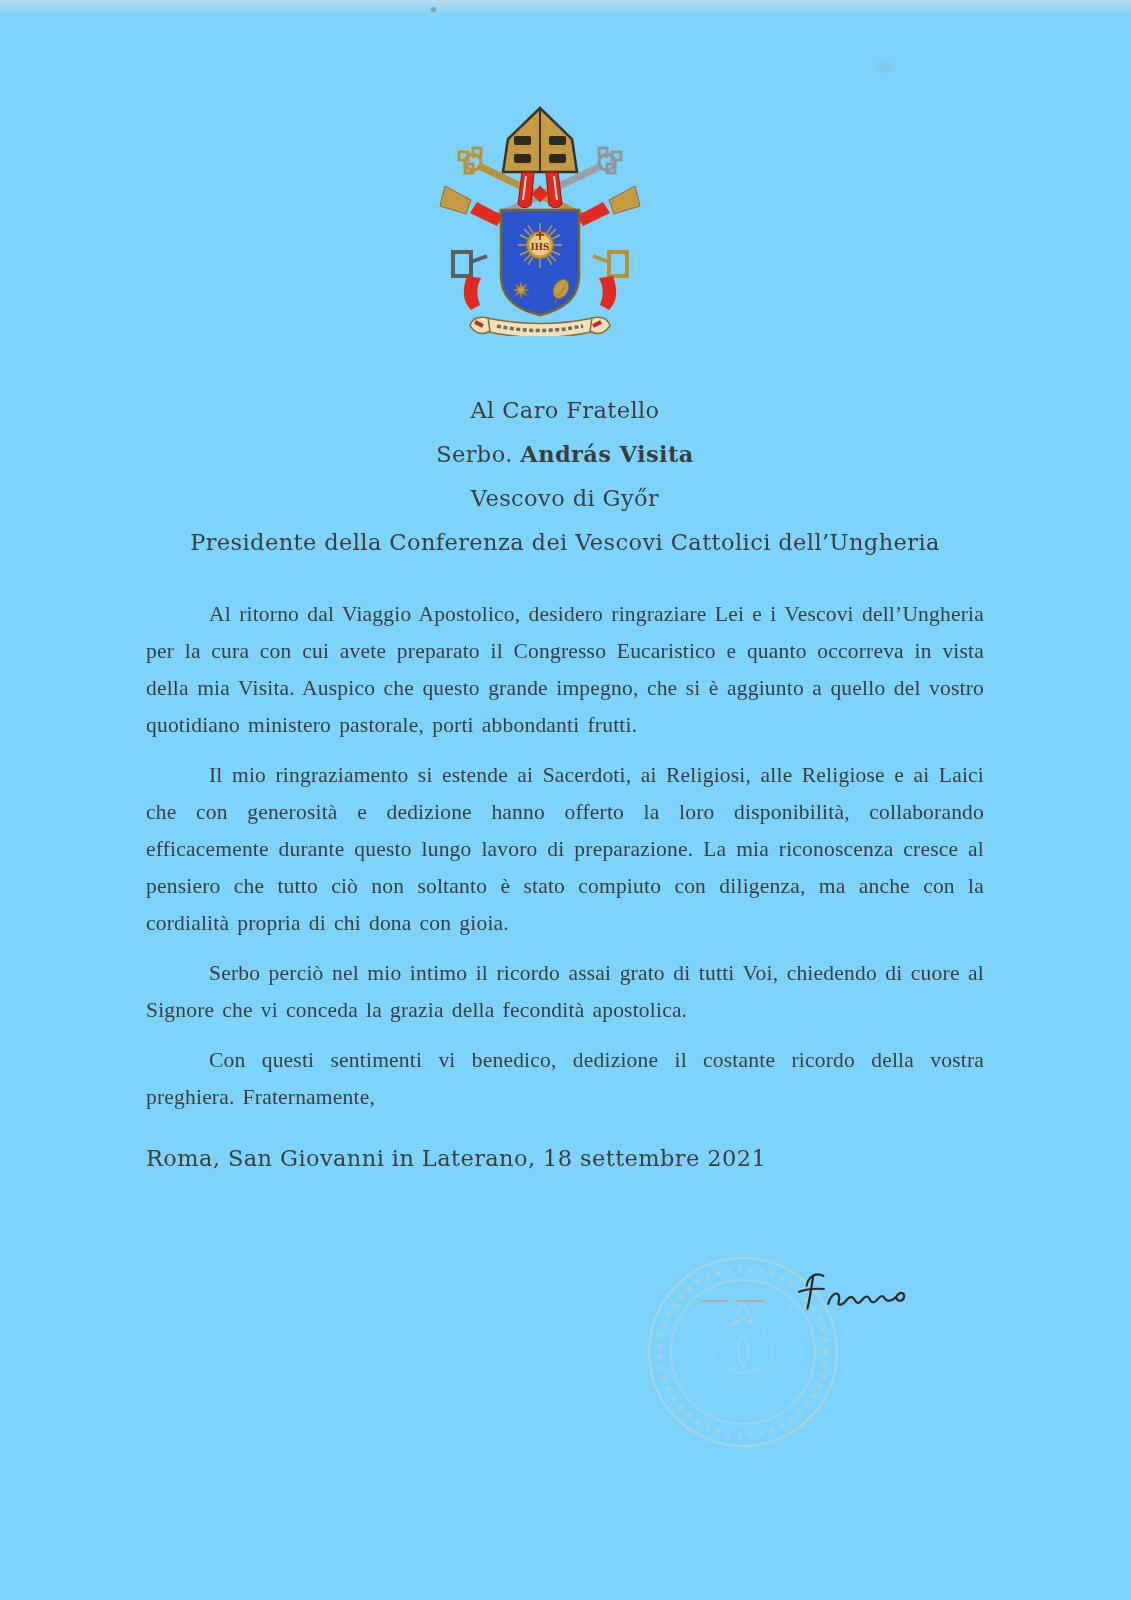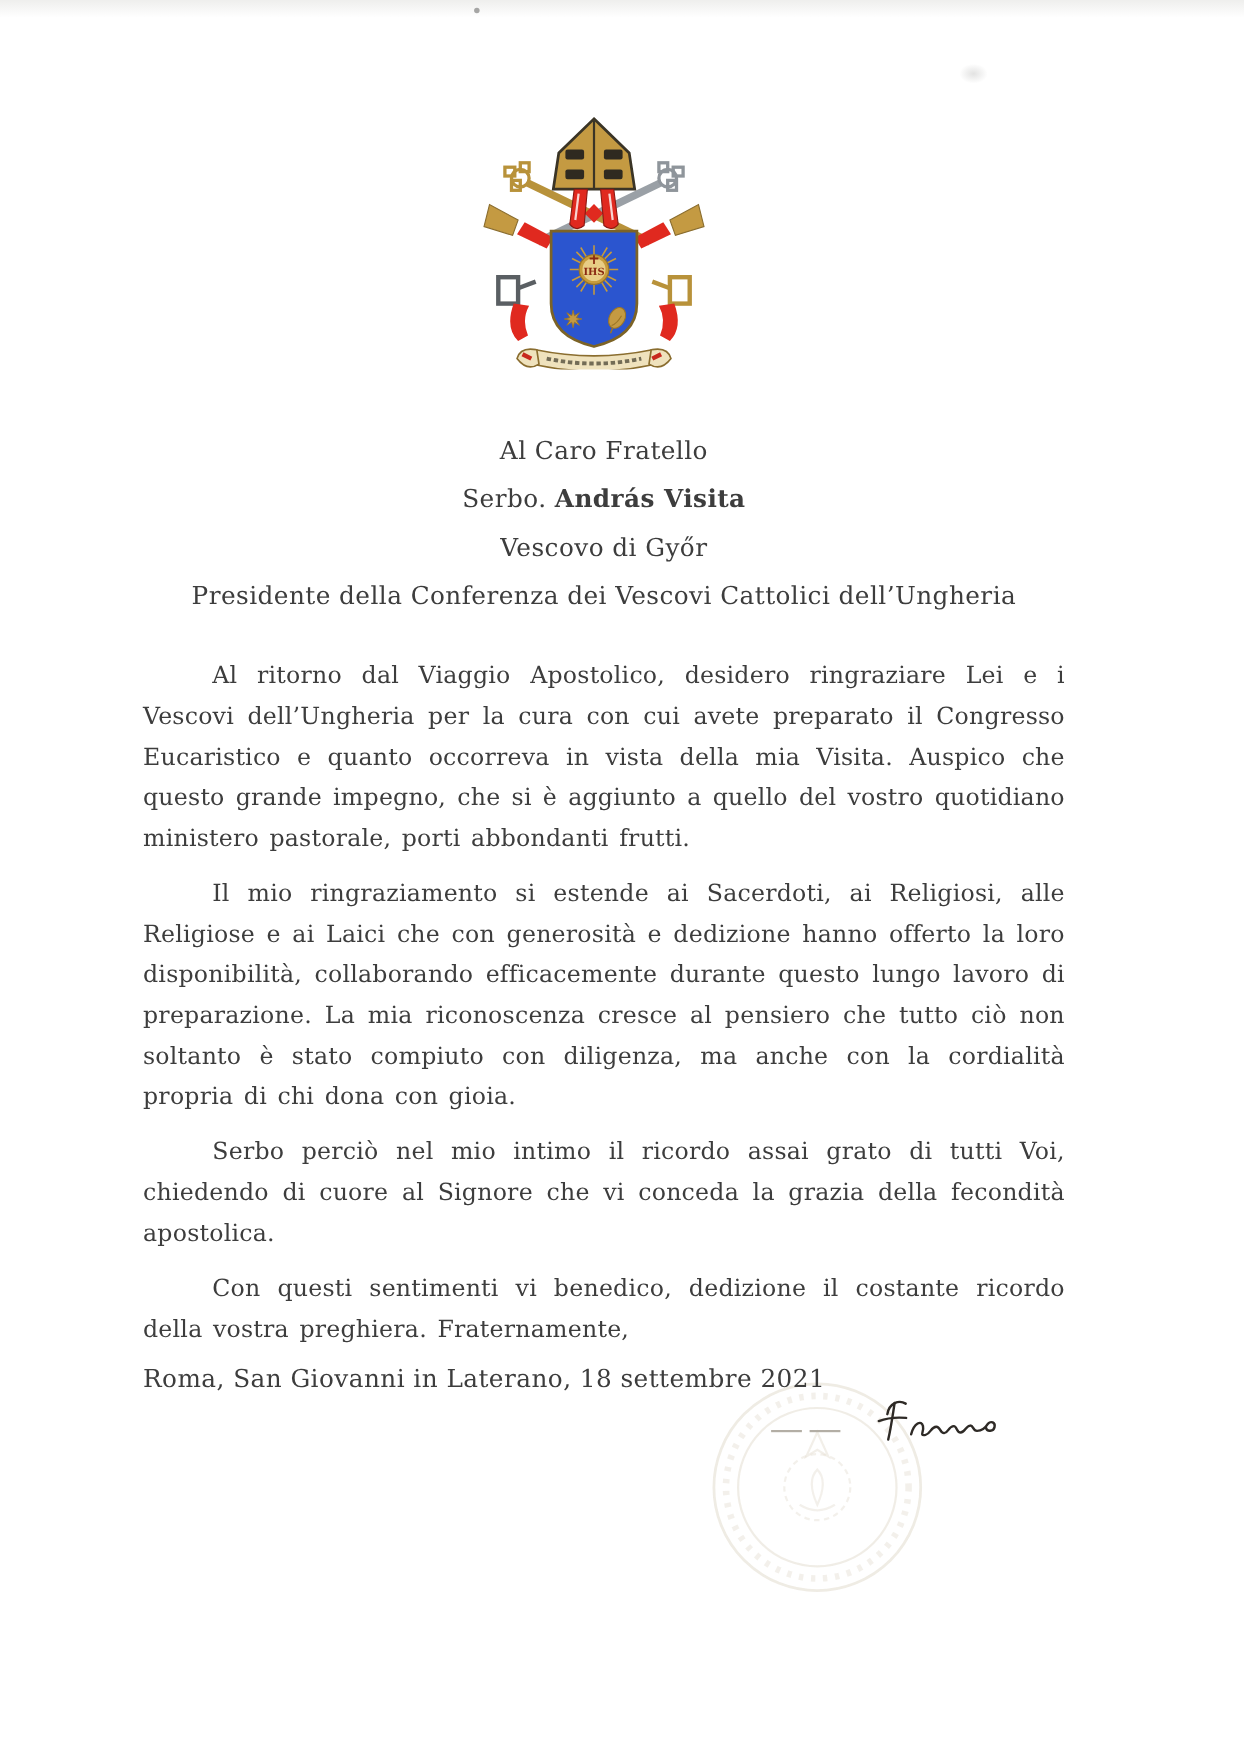--- a/index.html
+++ b/index.html
@@ -1,20 +1,20 @@
 <!DOCTYPE html>
 <html style="--ink: #3d3d3d; --shield-blue: #2b55cf; --gold: #c49a42; --red: #e0291f;"><head>
 <meta charset="utf-8">
 <style>
   html,body{margin:0;padding:0;background:#e8e8e6;}
   .page{
     position:relative;
     width:1131px;height:1600px;
     margin:0 auto;
-    background:#ffffff;
+    background:#7dd3fc;
     overflow:hidden;
     font-family:"DejaVu Serif","Liberation Serif",serif;
     color:var(--ink,#3d3d3d);
   }
   .scan-top{
     position:absolute;top:0;left:0;right:0;height:16px;
     background:linear-gradient(to bottom, rgba(225,225,222,.55), rgba(255,255,255,0));
     pointer-events:none;
   }
   .scan-dot{
@@ -22,35 +22,35 @@
     background:#8a8a88;opacity:.75;
   }
   .scan-smudge{
     position:absolute;left:872px;top:58px;width:26px;height:18px;border-radius:50%;
     background:radial-gradient(rgba(160,160,158,.30), rgba(160,160,158,0) 70%);
   }
   .crest{
     position:absolute;left:425px;top:104px;width:230px;height:232px;
   }
   .content{
-    position:absolute;left:130px;top:388px;width:838px;
+    position:absolute;left:146px;top:388px;width:838px;
   }
   .header{
     text-align:center;font-size:22.5px;line-height:44px;letter-spacing:.4px;
   }
   .header .bold{font-weight:bold;}
   .body-text{margin-top:32px;}
   .body-text p{
     margin:0 0 13px 0;
     font-size:21.5px;line-height:37px;
     text-align:justify;text-indent:63px;
-    word-spacing:2.5px;letter-spacing:.2px;
+    word-spacing:2.5px;letter-spacing:.2px;font-family:Liberation Serif, serif;
   }
   .dateline{
-    margin-top:14px;font-size:22.5px;letter-spacing:.4px;position:relative;z-index:2;
+    margin-top:29px;font-size:22.5px;letter-spacing:.4px;position:relative;z-index:2;
   }
   .seal{
     position:absolute;left:641px;top:1250px;width:204px;height:204px;z-index:1;
     opacity:.85;
   }
   .sig-dash{
     position:absolute;left:701px;top:1300px;z-index:2;display:flex;gap:7px;
   }
   .sig-dash span{display:block;width:28px;height:2px;background:#b3aea5;}
   .signature{

